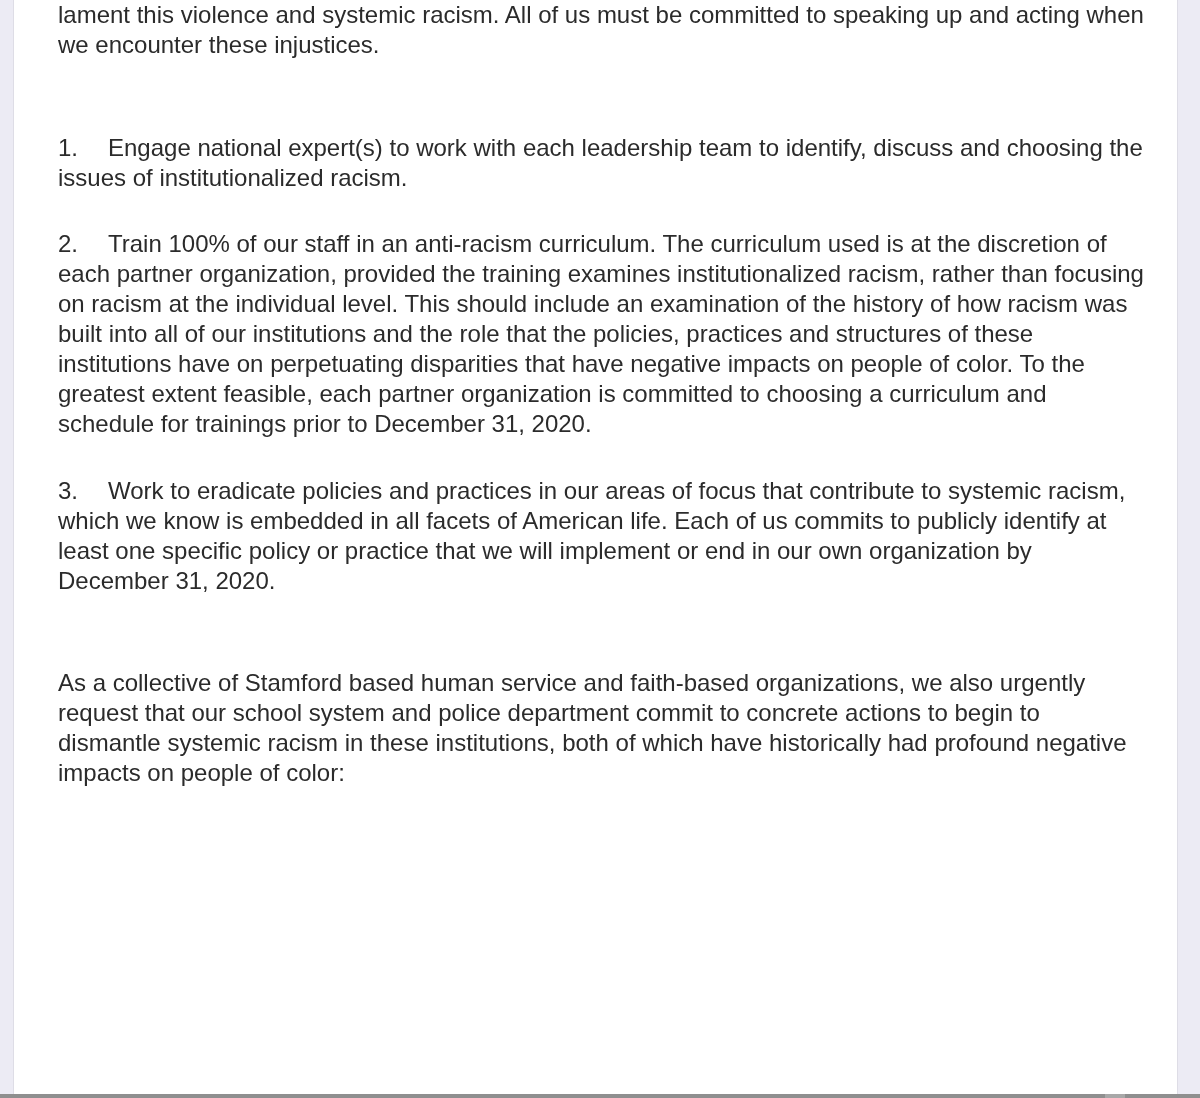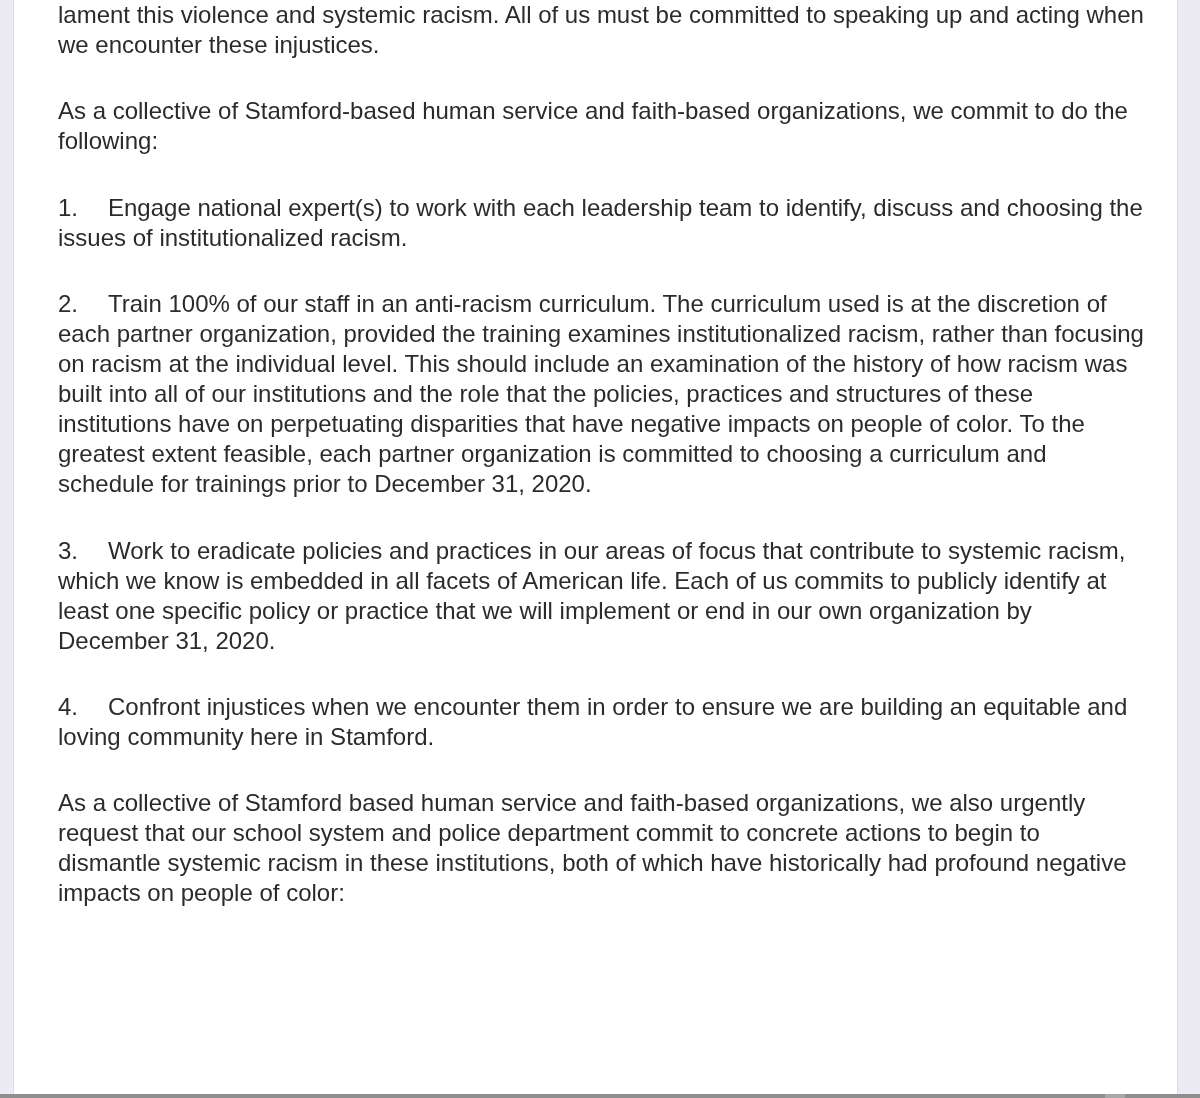--- a/index.html
+++ b/index.html
@@ -63,33 +63,31 @@
   </style>
 </head>
 <body>
 
 <div class="page">
   <div class="content">
 
     <p class="para">lament this violence and systemic racism. All of us must be committed to speaking up and acting when we encounter these injustices.</p>
     <div class="gap"></div>
 
-    <p class="para">As a collective of Stamford-based human service and faith-based organizations, we commit to do the following:</p>
     <div class="gap"></div>
 
     <p class="para"><span class="num">1.</span><span>Engage national expert(s) to work with each leadership team to identify, discuss and choosing the issues of institutionalized racism.</span></p>
     <div class="gap"></div>
 
     <p class="para"><span class="num">2.</span><span>Train 100% of our staff in an anti-racism curriculum. The curriculum used is at the discretion of each partner organization, provided the training examines institutionalized racism, rather than focusing on racism at the individual level. This should include an examination of the history of how racism was built into all of our institutions and the role that the policies, practices and structures of these institutions have on perpetuating disparities that have negative impacts on people of color. To the greatest extent feasible, each partner organization is committed to choosing a curriculum and schedule for trainings prior to December 31, 2020.</span></p>
     <div class="gap"></div>
 
     <p class="para"><span class="num">3.</span><span>Work to eradicate policies and practices in our areas of focus that contribute to systemic racism, which we know is embedded in all facets of American life. Each of us commits to publicly identify at least one specific policy or practice that we will implement or end in our own organization by December 31, 2020.</span></p>
     <div class="gap"></div>
 
-    <p class="para"><span class="num">4.</span><span>Confront injustices when we encounter them in order to ensure we are building an equitable and loving community here in Stamford.</span></p>
     <div class="gap"></div>
 
     <p class="para">As a collective of Stamford based human service and faith-based organizations, we also urgently request that our school system and police department commit to concrete actions to begin to dismantle systemic racism in these institutions, both of which have historically had profound negative impacts on people of color:</p>
 
   </div>
 </div>
 
 <div class="hscroll"></div>
 <div class="hscroll-thumb"></div>
 

